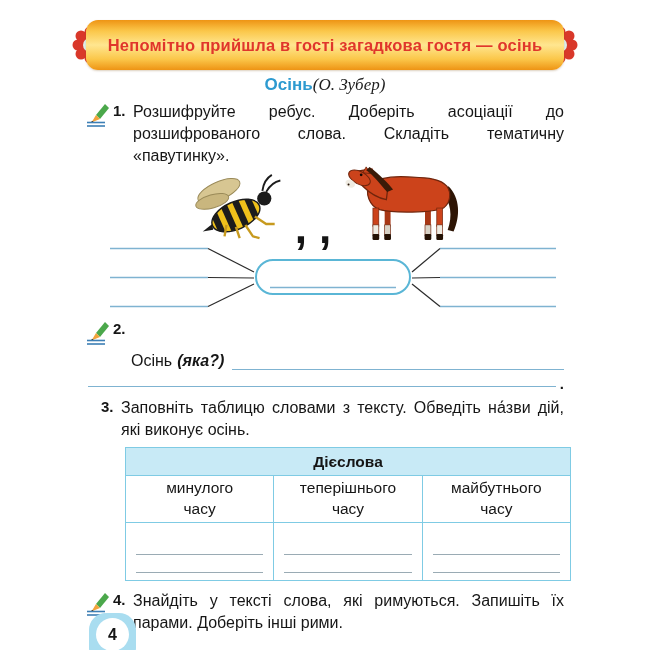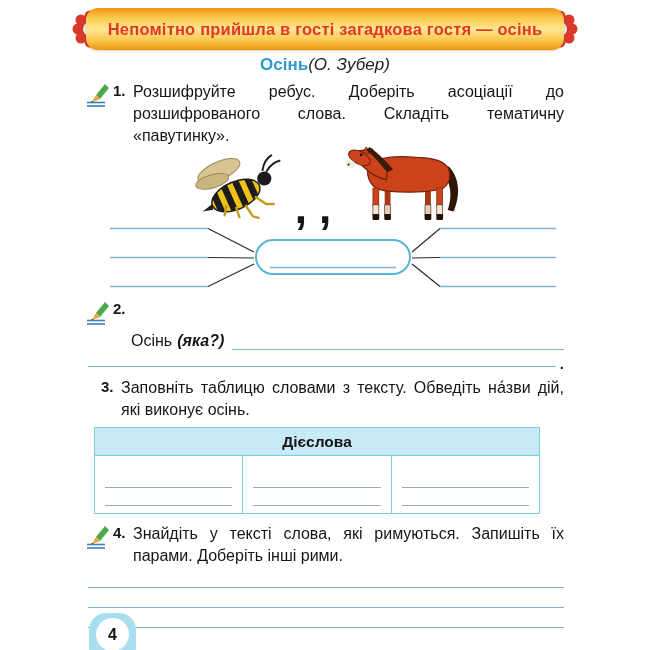--- a/index.html
+++ b/index.html
@@ -2,36 +2,36 @@
 <html><head>
 <meta charset="utf-8">
 <style>
   html,body { margin:0; padding:0; }
   body {
     width:650px; height:650px; overflow:hidden; position:relative;
     background:#ffffff; color:#161616;
     font-family:"Liberation Sans", sans-serif;
   }
   
-  .header-wrap { position:relative; margin:8px 86px 0; height:42px; }
+  .header-wrap { position:relative; margin:20px 86px 0; height:50px; }
   .flower { position:absolute; top:50%; transform:translateY(-50%); z-index:0; }
   .flower.left  { left:-14px; }
   .flower.right { right:-14px; }
   .banner {
     position:absolute; inset:0; z-index:1;
     background:linear-gradient(180deg,#EE9414 0%,#FBC74A 22%,#FFE690 50%,#FBC74A 78%,#EE9414 100%);
     border-radius:12px; display:flex; align-items:center; justify-content:center;
     box-shadow:0 1px 2px rgba(120,70,0,.25);
   }
   .banner-text { color:#E0362B; font-weight:bold; font-size:16.5px; letter-spacing:.2px; white-space:nowrap; }
 
   
   .title-row { margin-top:5px; text-align:center; font-size:17px; height:20px; }
   .title-word { color:#2D9AD0; font-weight:bold; }
-  .title-author { font-style:italic; margin-left:0; color:#1d1d1d; }
+  .title-author { font-style:italic; margin-left:0; color:#1d1d1d;font-family:Liberation Serif, serif; }
 
   .content { margin:0 86px; position:relative; }
 
   
   .task { display:flex; align-items:flex-start; }
   .task-icon { flex:0 0 27px; width:27px; padding-top:2px; }
   .task-spacer { flex:0 0 15px; }
   .task-num { flex:0 0 20px; font-weight:bold; font-size:15px; line-height:1.38; }
   .task-text { flex:1; font-size:16px; line-height:1.38; text-align:justify; }
 
@@ -45,21 +45,21 @@
   
   .wline { border-bottom:1.5px solid #7FB3D1; height:0; flex:1; }
   .prompt-row { display:flex; align-items:flex-end; padding-left:45px; font-size:16px; height:21px; }
   .prompt-noun { }
   .prompt-q { font-weight:bold; font-style:italic; margin:15px 8px 0 5px; }
   .line-row { display:flex; align-items:flex-end; margin-top:11px; padding-left:2px; }
   .line-period { margin-left:4px; line-height:6px; font-size:15px; font-weight:bold; }
   .lines-block .line-row { margin-top:19px; }
 
   
-  .verb-table { margin:6px 0 0 8px; width:446px; border-collapse:collapse; }
+  .verb-table { margin:6px 0 0 39px; width:446px; border-collapse:collapse; }
   .verb-table td { border:1.6px solid #7FCBE4; }
   .vt-header { background:#C8EAF6; text-align:center; font-weight:bold; font-size:15.5px; height:25px; }
   .vt-colhead { text-align:center; font-size:15.5px; height:44px; vertical-align:middle; line-height:1.35; }
   .vt-colhead span { display:inline-block; max-width:100px; }
   .vt-body { height:50px; vertical-align:bottom; padding:0 10px 7px; }
   .cell-line { border-bottom:1.3px solid #9AABB4; height:0; margin-top:17px; }
 
   .gap10 { margin-top:10px; }
   .gap9  { margin-top:9px; }
   .gap6  { margin-top:6px; }
@@ -242,20 +242,25 @@
     <span class="task-num">3.</span>
     <span class="task-text">Заповніть таблицю словами з тексту. Обведіть на́зви дій, які виконує осінь.</span>
   </div>
 
   <table class="verb-table">
     <tbody>
         <tr>
       <td class="vt-header" colspan="3">Дієслова</td>
     </tr>
     <tr>
+      <td class="vt-colhead"><span>минулого часу</span></td>
+      <td class="vt-colhead"><span>теперішнього часу</span></td>
+      <td class="vt-colhead"><span>майбутнього часу</span></td>
+    </tr>
+    <tr>
       <td class="vt-body">
         <div class="cell-line"></div>
         <div class="cell-line"></div>
       </td>
       <td class="vt-body">
         <div class="cell-line"></div>
         <div class="cell-line"></div>
       </td>
       <td class="vt-body">
         <div class="cell-line"></div>

